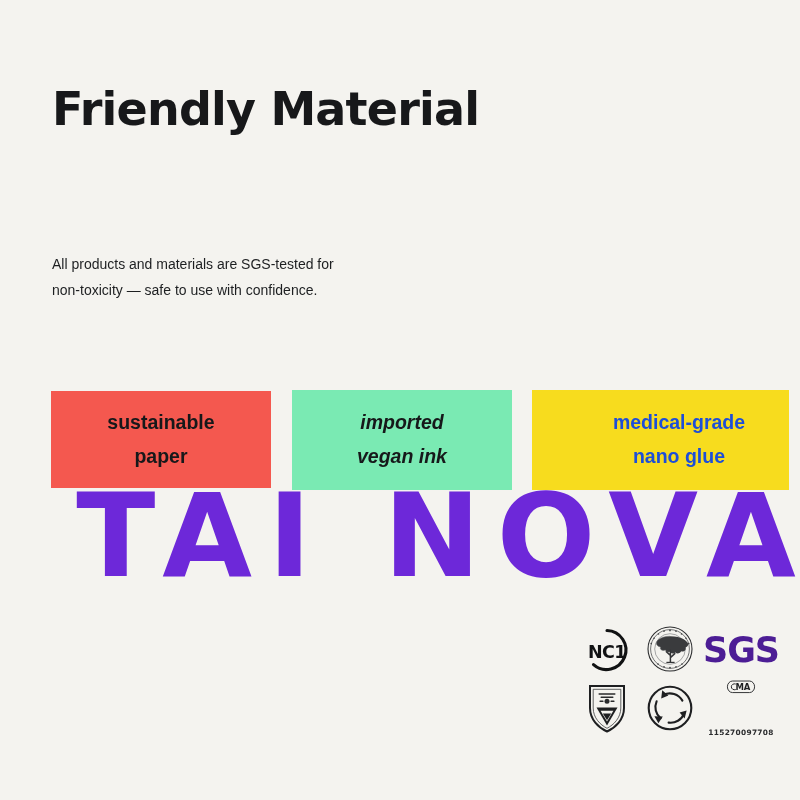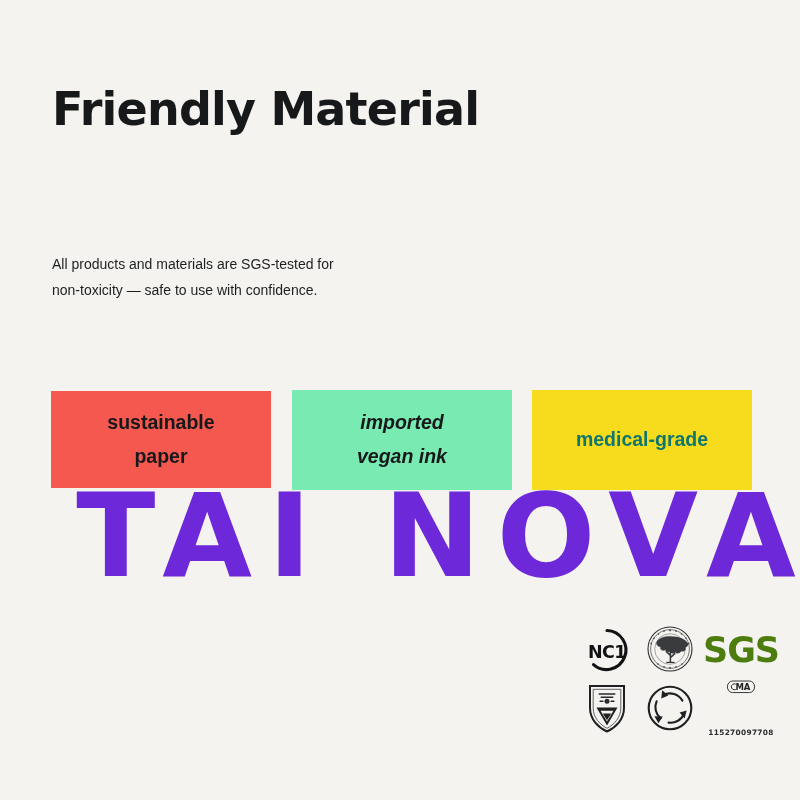--- a/index.html
+++ b/index.html
@@ -136,21 +136,21 @@
   .cert-sgs   { width: 78px; height: 52px; }
   .cert-shield{ width: 62px; height: 56px; }
   .cert-recyc { width: 64px; height: 56px; }
   .cert-cma   { width: 78px; height: 56px; flex-direction: column; gap: 33px; }
 
   .sgs-text {
     font-family: "DejaVu Sans", sans-serif;
     font-weight: 700;
     font-size: 35px;
     letter-spacing: -1px;
-    color: #4d7c0f;
+    color: #4c1d95;
     line-height: 1;
   }
   .cma-code {
     font-family: "DejaVu Sans", sans-serif;
     font-weight: 700;
     font-size: 7.4px;
     letter-spacing: 0.3px;
     color: #2b2c2e;
     line-height: 1;
     margin-top: 2px;
@@ -178,22 +178,23 @@
     <div class="chip chip-0" style="background: rgb(244, 88, 79); color: rgb(22, 24, 26);">
       <span>sustainable</span>
       <span>paper</span>
     </div>
 
     <div class="chip chip-1" style="background: rgb(122, 234, 179); color: rgb(22, 24, 26); font-style: italic;">
       <span>imported</span>
       <span>vegan ink</span>
     </div>
 
-    <div class="chip chip-2" style="background: rgb(247, 220, 30); color: #0f766e;">
+    <div class="chip chip-2" style="background: rgb(247, 220, 30); color: #1d4ed8; padding-left: 37px;">
       <span>medical-grade</span>
+      <span>nano glue</span>
     </div>
 
   </div>
 
   <div class="certs">
 
     <div class="cert-row">
 
       <div class="cert cert-nc1">
         <svg viewBox="0 0 62 52" width="62" height="52" aria-hidden="true">

